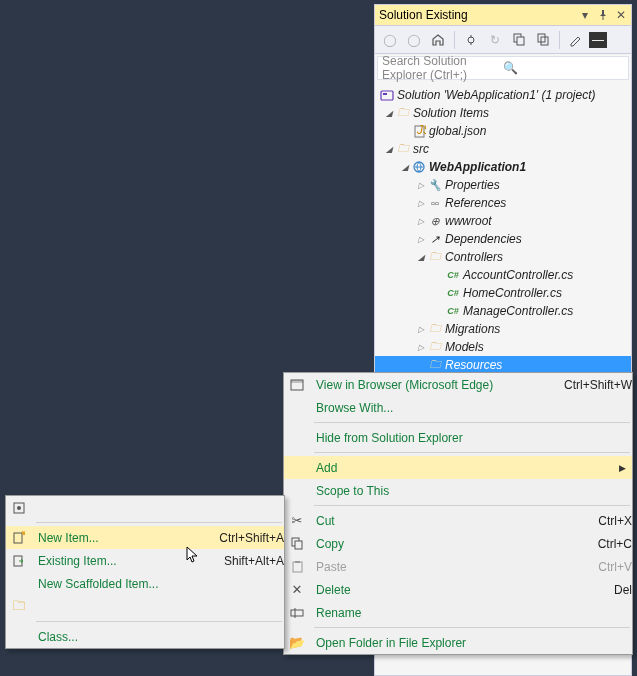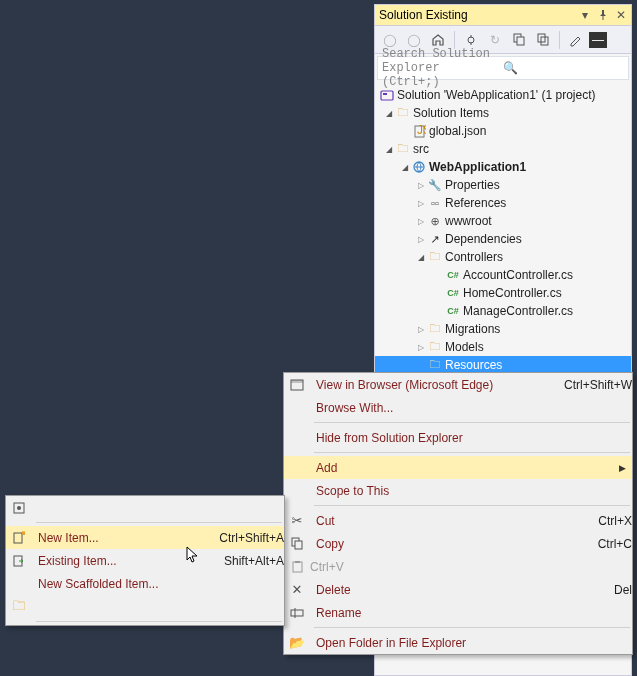--- a/index.html
+++ b/index.html
@@ -8,22 +8,22 @@
   .panel { position: absolute; top: 4px; left: 374px; width: 258px; height: 672px; background: #f5f5f5; border: 1px solid #ccd; }
   .panel-title { background: #fff1a8; height: 21px; line-height: 20px; padding: 0 4px; display: flex; align-items: center; justify-content: space-between; border-bottom: 1px solid #ccd; }
   .panel-title-text { font-weight: 400; }
   .panel-title-icons { display: flex; gap: 6px; }
   .ti { width: 12px; height: 12px; display: inline-flex; align-items: center; justify-content: center; color: #555; }
   .toolbar { height: 28px; background: #eef0f5; border-bottom: 1px solid #ccd; display: flex; align-items: center; padding: 0 4px; gap: 2px; }
   .tb { width: 22px; height: 22px; display:inline-flex; align-items:center; justify-content:center; color:#555; }
   .tb.dim { opacity: 0.4; }
   .sep { width:1px; height:18px; background:#ccd; margin:0 3px;}
   .search { height: 24px; background:#fff; border:1px solid #dce0e8; margin:2px; display:flex; align-items:center; padding:0 4px; color:#888; }
-  .search span { flex:1;font-family:Liberation Mono, monospace; }
-  .tree { padding: 4px 0 0 4px; color:#1e1e1e; }
+  .search span { flex:1; }
+  .tree { padding: 4px 0 0 4px; color:#1e1e1e;font-style:italic; }
   .row { display:flex; align-items:center; height:18px; white-space:nowrap; }
   .arrow { width:12px; display:inline-flex; justify-content:center; color:#595959; font-size:9px;}
   .arrow.open::before { content:"◢"; font-size:8px;}
   .arrow.closed::before { content:"▷"; font-size:8px; color:#888;}
   .indent { display:inline-block; }
   .ic { width:16px; height:16px; display:inline-flex; align-items:center; justify-content:center; margin-right:2px; font-size:11px;}
   .row .lbl { }
   .row.bold .lbl { font-weight:bold; }
   .row.sel { background:#3399ff; color:#fff; }
   .row.sel .ic, .row.sel .arrow { color:#fff; }
@@ -33,21 +33,21 @@
   .cs { color:#3a8f3a; font-weight:bold; font-size:9px; }
   .globe { color:#555; }
   .ref { color:#555; }
   .wrench { color:#555; }
   .sln { color:#673ab7; }
   .proj { color:#3f87c9; }
   
   .menu { position:absolute; background:#f0f0f0; border:1px solid #9a9a9a; box-shadow: 3px 3px 4px rgba(0,0,0,0.25); }
   .menu-row { display:flex; align-items:center; height:23px; position:relative;}
   .menu-row .micon { width:26px; display:inline-flex; align-items:center; justify-content:center; color:#555; font-size:13px;}
-  .menu-row .mlabel { flex:1; padding-left:6px; color:#7f1d1d;}
+  .menu-row .mlabel { flex:1; padding-left:6px; color:#15803d;}
   .menu-row .mshort { color:#1e1e1e; }
   .menu-row.dis .mlabel, .menu-row.dis .mshort, .menu-row.dis .micon { color:#a0a0a0; }
   .menu-row.hl { background:#fff1b3; }
   .menu-row .arrowR { position:absolute; right:6px; color:#333; font-size:9px;}
   .menu-sep { height:1px; background:#d0d0d0; margin:3px 2px 3px 30px;}
   .menu1 { top:372px; left:283px; width:350px; }
   .menu2 { top:495px; left:5px; width:280px; }
   
   .cursor { position:absolute; top:546px; left:186px; width:14px; height:18px; pointer-events:none; }
 </style>
@@ -264,20 +264,21 @@
       <span class="mlabel">Copy</span>
       <span class="mshort">Ctrl+C</span>
     </div>
     <div class="menu-row dis">
       <span class="micon">
         <svg width="13" height="13" viewBox="0 0 13 13">
           <rect x="2" y="2" width="9" height="10" fill="none" stroke="#999"></rect>
           <rect x="4" y="1" width="5" height="2" fill="#999"></rect>
         </svg>
       </span>
+      <span class="mlabel">Paste</span>
       <span class="mshort">Ctrl+V</span>
     </div>
     <div class="menu-row">
       <span class="micon">
         <span style="font-size:13px;">✕</span>
       </span>
       <span class="mlabel">Delete</span>
       <span class="mshort">Del</span>
     </div>
     <div class="menu-row">
@@ -332,17 +333,21 @@
     <div class="menu-row">
       <span class="micon"></span>
       <span class="mlabel">New Scaffolded Item...</span>
     </div>
     <div class="menu-row">
       <span class="micon">
         <span style="color:#e6a325;font-size:13px;">🗀</span>
       </span>
     </div>
     <div class="menu-sep"></div>
+    <div class="menu-row">
+      <span class="micon"></span>
+      <span class="mlabel">Class...</span>
+    </div>
   </div>
 
 <svg class="cursor" viewBox="0 0 14 18">
     <path d="M1 1l0 13 3-3 2 5 2-1-2-5 5 0z" fill="#fff" stroke="#000" stroke-width="1"></path>
   </svg>
 
 </body></html>

